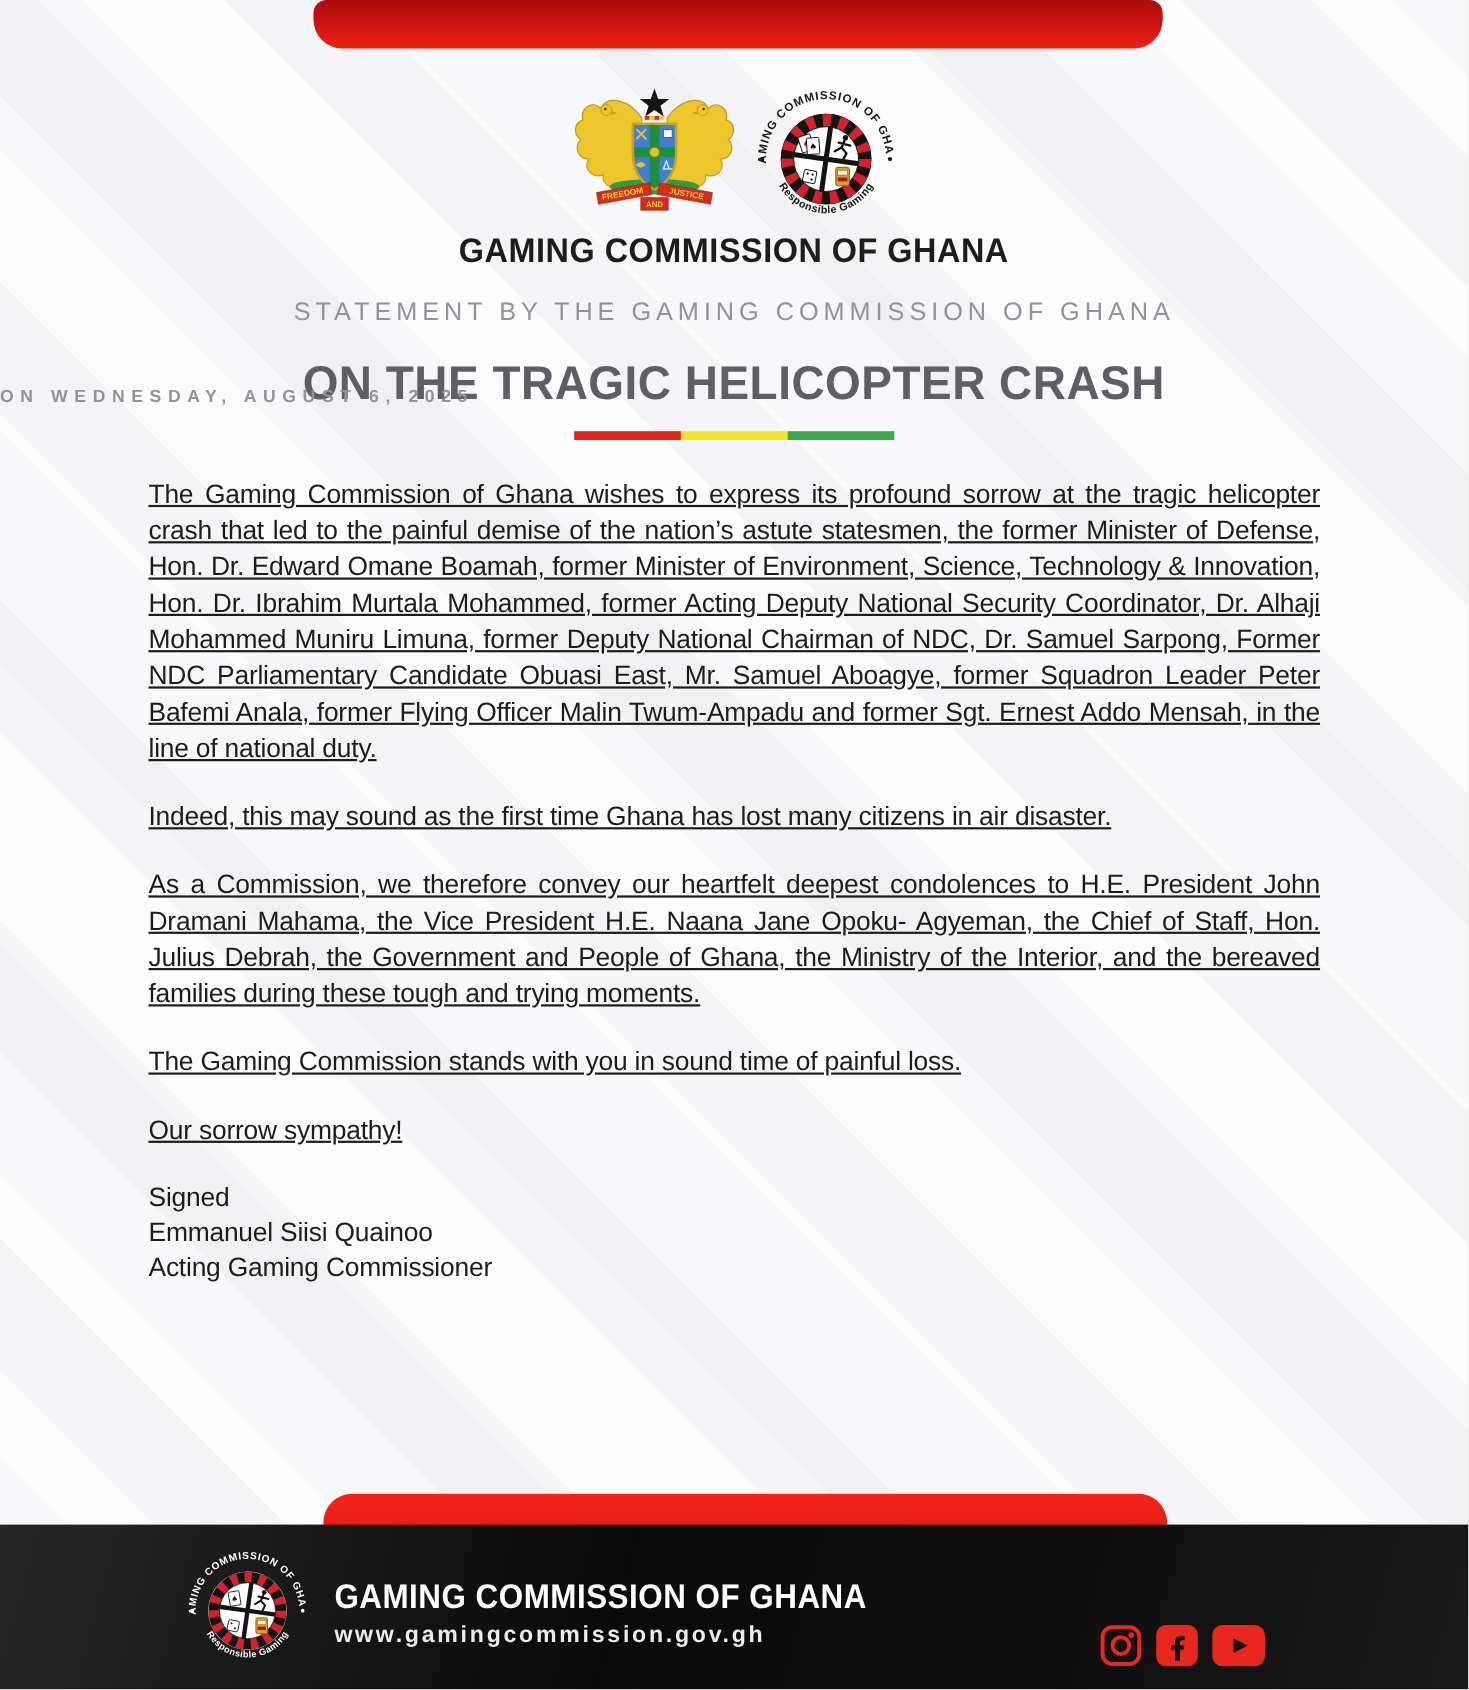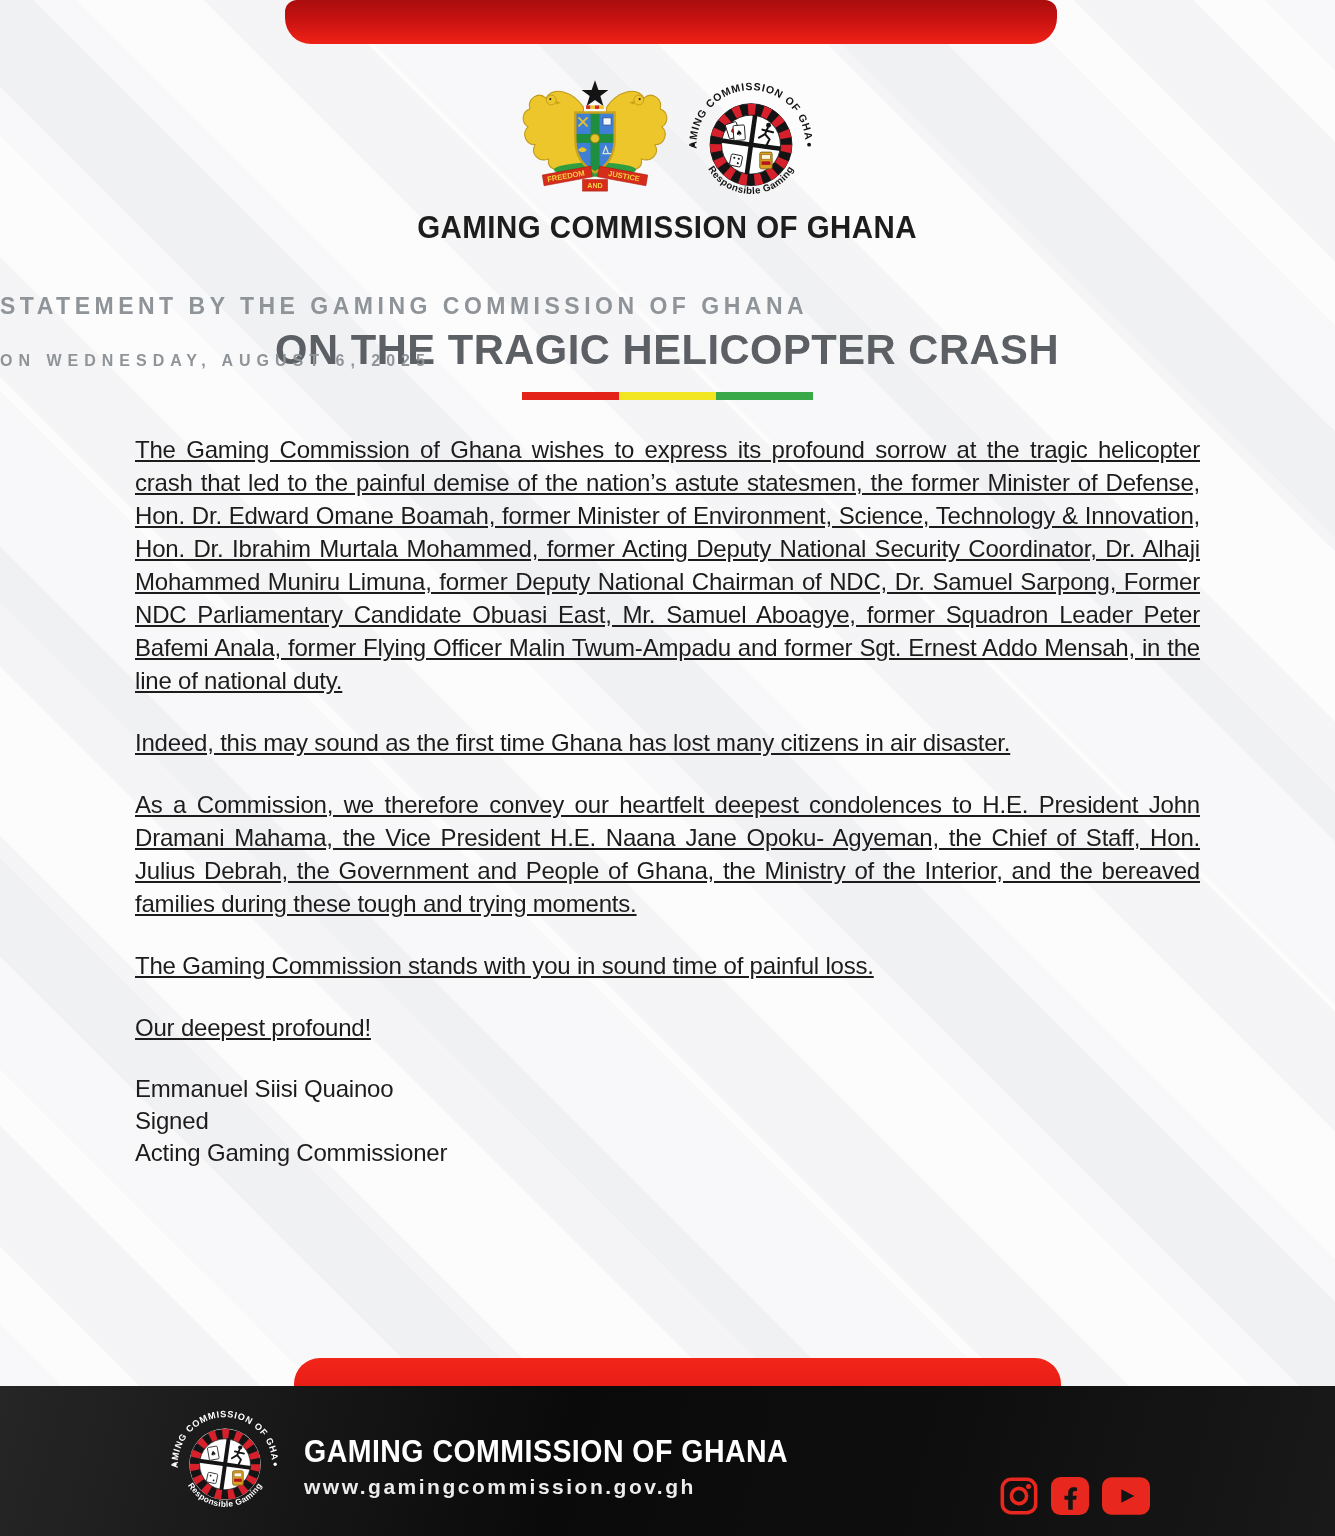--- a/index.html
+++ b/index.html
@@ -25,22 +25,22 @@
   .logos-row {
     position:absolute; top:72px; left:0; width:100%; height:140px;
     display:flex; justify-content:center; align-items:center; gap:14px;
   }
   .org-title {
     position:absolute; top:210px; left:0; width:100%; text-align:center;
     font-size:31px; font-weight:700; color:#1d1d1d; letter-spacing:.5px;
   }
   .org-title span { display:inline-block; transform:scaleX(.95); }
   .statement-line {
-    position:absolute; top:270px; left:0; width:100%; text-align:left;
-    font-size:23px; color:#8f9499; letter-spacing:4.5px; font-weight:700;margin-top:23px;
+    position:absolute; top:270px; left:0; width:100%; text-align:center;
+    font-size:23px; color:#8f9499; letter-spacing:4.5px; font-weight:400;
   }
   .main-title {
     position:absolute; top:299px; left:0; width:100%; text-align:center;
     font-size:43px; font-weight:800; color:#5c6064; letter-spacing:.5px;margin-top:26px;
   }
   .main-title span { display:inline-block; transform:scaleX(.97); }
   .date-line {
     position:absolute; top:352px; left:0; width:100%; text-align:left;
     font-size:16px; color:#8f9499; letter-spacing:6px;font-weight:bold;
   }
@@ -208,23 +208,23 @@
     <div class="seg-red"></div>
     <div class="seg-yellow"></div>
     <div class="seg-green"></div>
   </div>
 
   <div class="content">
     <p class="body-par">The Gaming Commission of Ghana wishes to express its profound sorrow at the tragic helicopter crash that led to the painful demise of the nation’s astute statesmen, the former Minister of Defense, Hon. Dr. Edward Omane Boamah, former Minister of Environment, Science, Technology &amp; Innovation, Hon. Dr. Ibrahim Murtala Mohammed, former Acting Deputy National Security Coordinator, Dr. Alhaji Mohammed Muniru Limuna, former Deputy National Chairman of NDC, Dr. Samuel Sarpong, Former NDC Parliamentary Candidate Obuasi East, Mr. Samuel Aboagye, former Squadron Leader Peter Bafemi Anala, former Flying Officer Malin Twum-Ampadu and former Sgt. Ernest Addo Mensah, in the line of national duty.</p>
     <p class="body-par">Indeed, this may sound as the first time Ghana has lost many citizens in air disaster.</p>
     <p class="body-par">As a Commission, we therefore convey our heartfelt deepest condolences to H.E. President John Dramani Mahama, the Vice President H.E. Naana Jane Opoku- Agyeman, the Chief of Staff, Hon. Julius Debrah, the Government and People of Ghana, the Ministry of the Interior, and the bereaved families during these tough and trying moments.</p>
     <p class="body-par">The Gaming Commission stands with you in sound time of painful loss.</p>
-    <p class="body-par">Our deepest profound!</p>
+    <p class="body-par">Our sorrow sympathy!</p>
+    <p class="sig-line">Signed</p>
     <p class="sig-line">Emmanuel Siisi Quainoo</p>
-    <p class="sig-line">Signed</p>
     <p class="sig-line">Acting Gaming Commissioner</p>
   </div>
 
   <div class="bottom-bar"></div>
 
   <div class="footer">
 
     <svg class="footer-seal" width="114" height="114" viewBox="0 0 150 150">
       <defs>
         <path id="seal2Top" d="M 13 78 A 62 62 0 1 1 137 78"></path>

